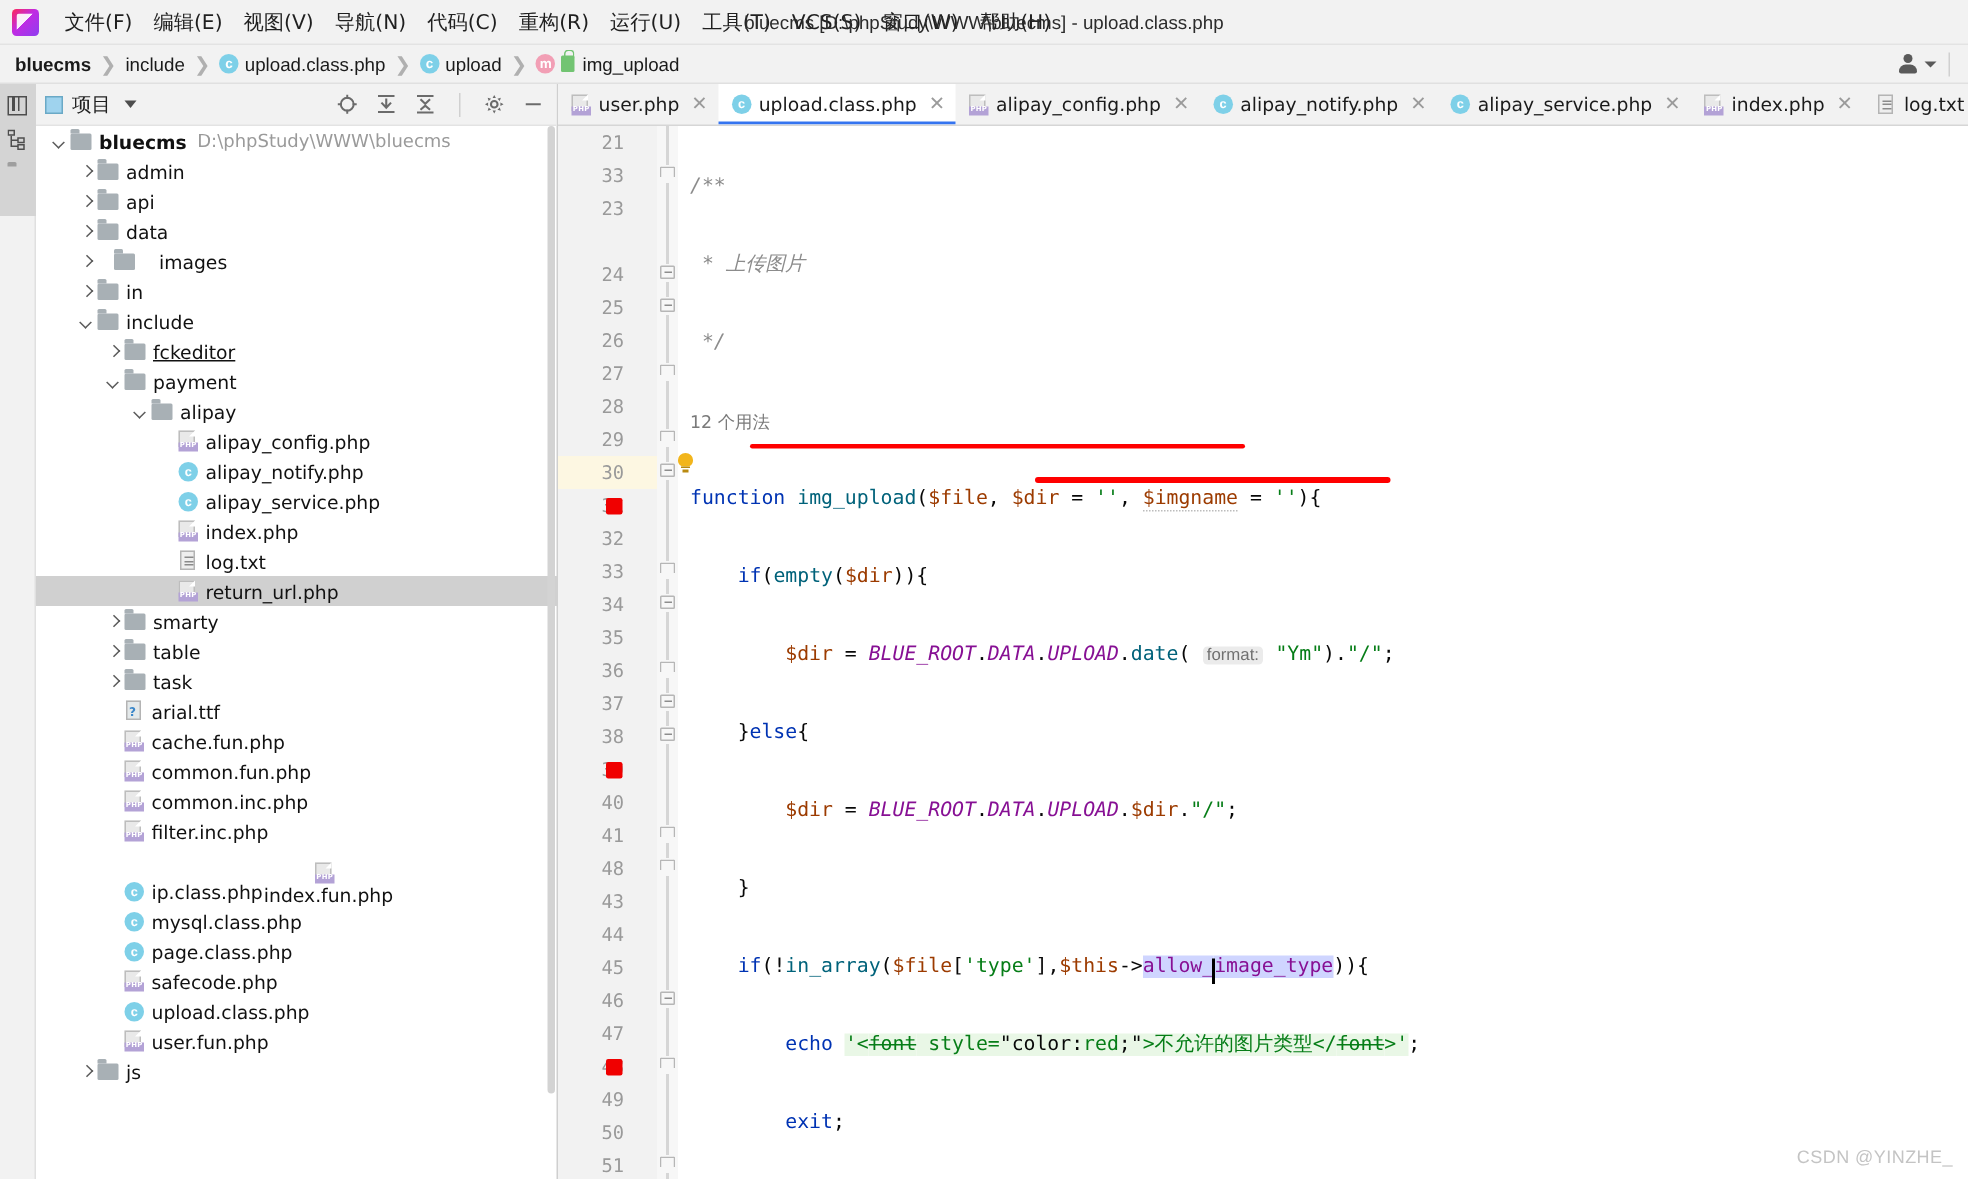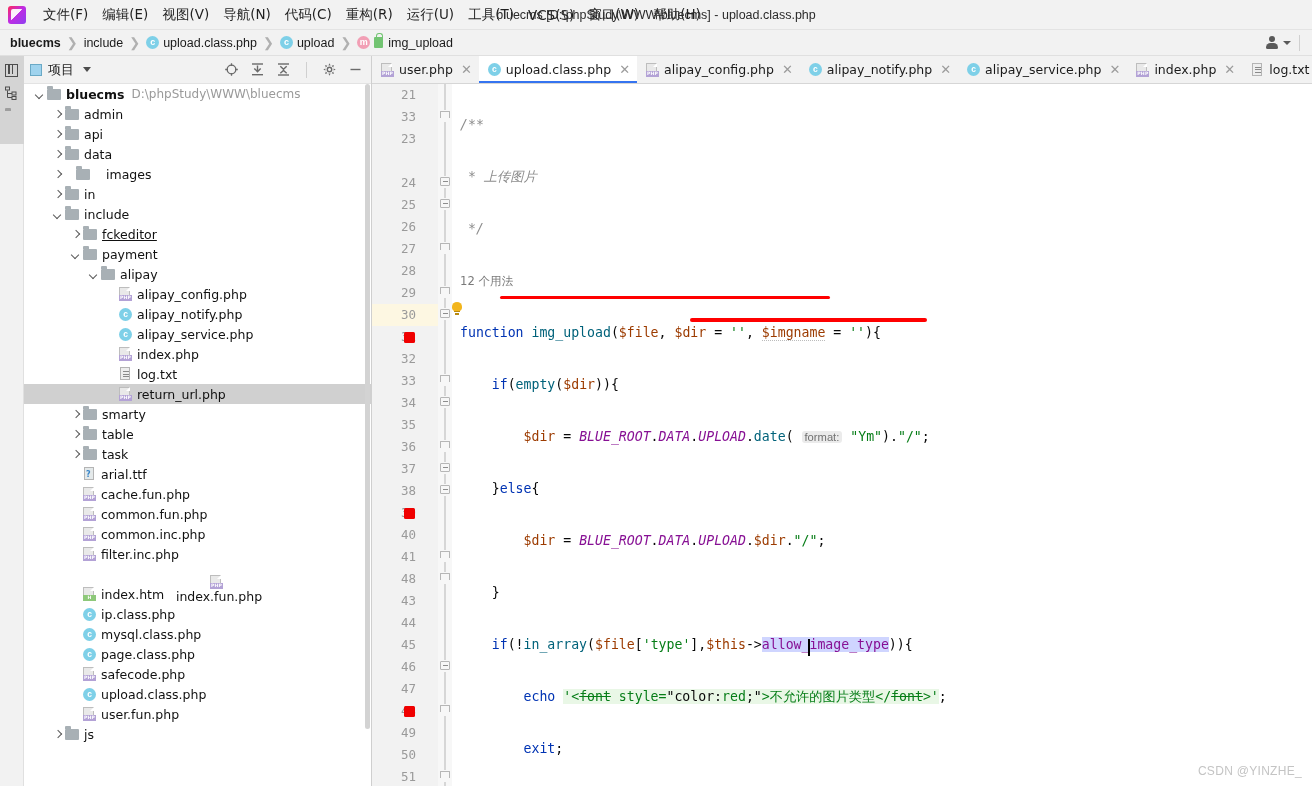--- a/index.html
+++ b/index.html
@@ -514,28 +514,20 @@
         <div class="trow" style="padding-left: 46px; flex-direction: column;">
           <span class="arrow"></span>
           <span class="php-ico">
             <span class="pg"></span>
             <span class="tag">PHP</span>
           </span>
           <span class="tname">index.fun.php</span>
         </div>
         <div class="trow" style="padding-left: 46px;">
           <span class="arrow"></span>
-          <span class="php-ico htm-ico">
-            <span class="pg"></span>
-            <span class="tag">H</span>
-          </span>
-          <span class="tname">index.htm</span>
-        </div>
-        <div class="trow" style="padding-left: 46px;">
-          <span class="arrow"></span>
           <span class="cls-ico">c</span>
           <span class="tname">ip.class.php</span>
         </div>
         <div class="trow" style="padding-left: 46px;">
           <span class="arrow"></span>
           <span class="cls-ico">c</span>
           <span class="tname">mysql.class.php</span>
         </div>
         <div class="trow" style="padding-left: 46px;">
           <span class="arrow"></span>

